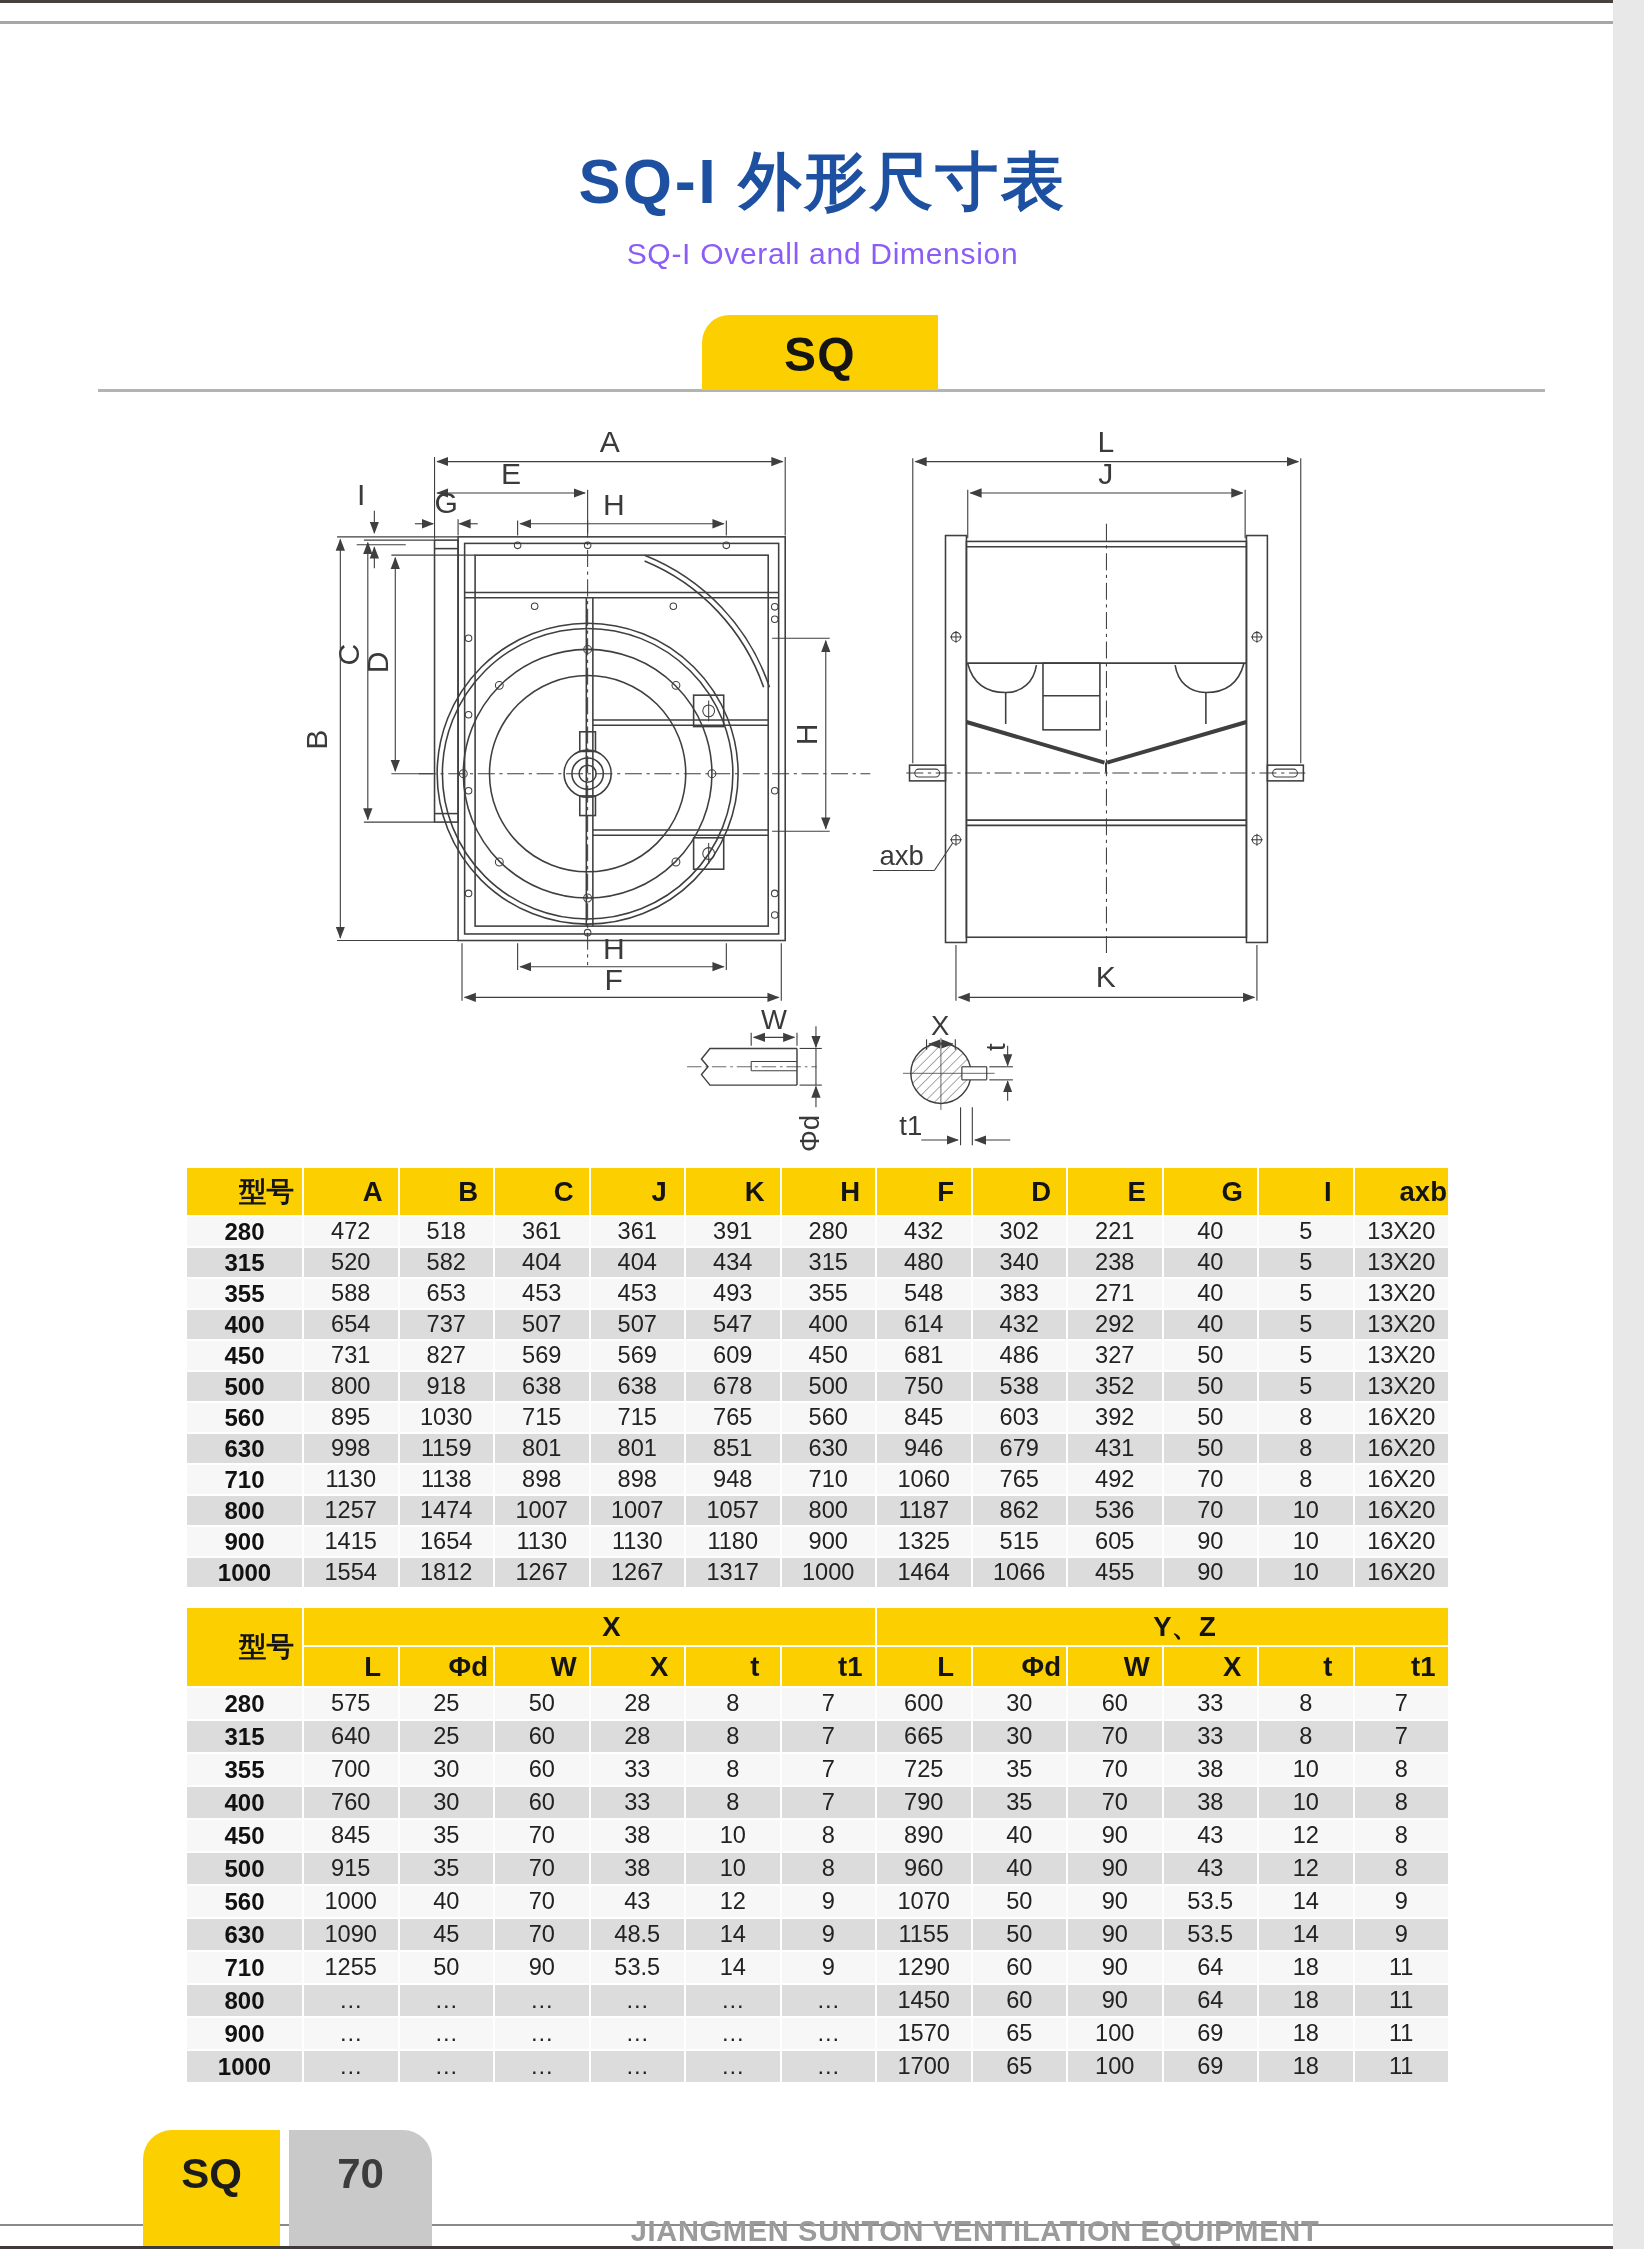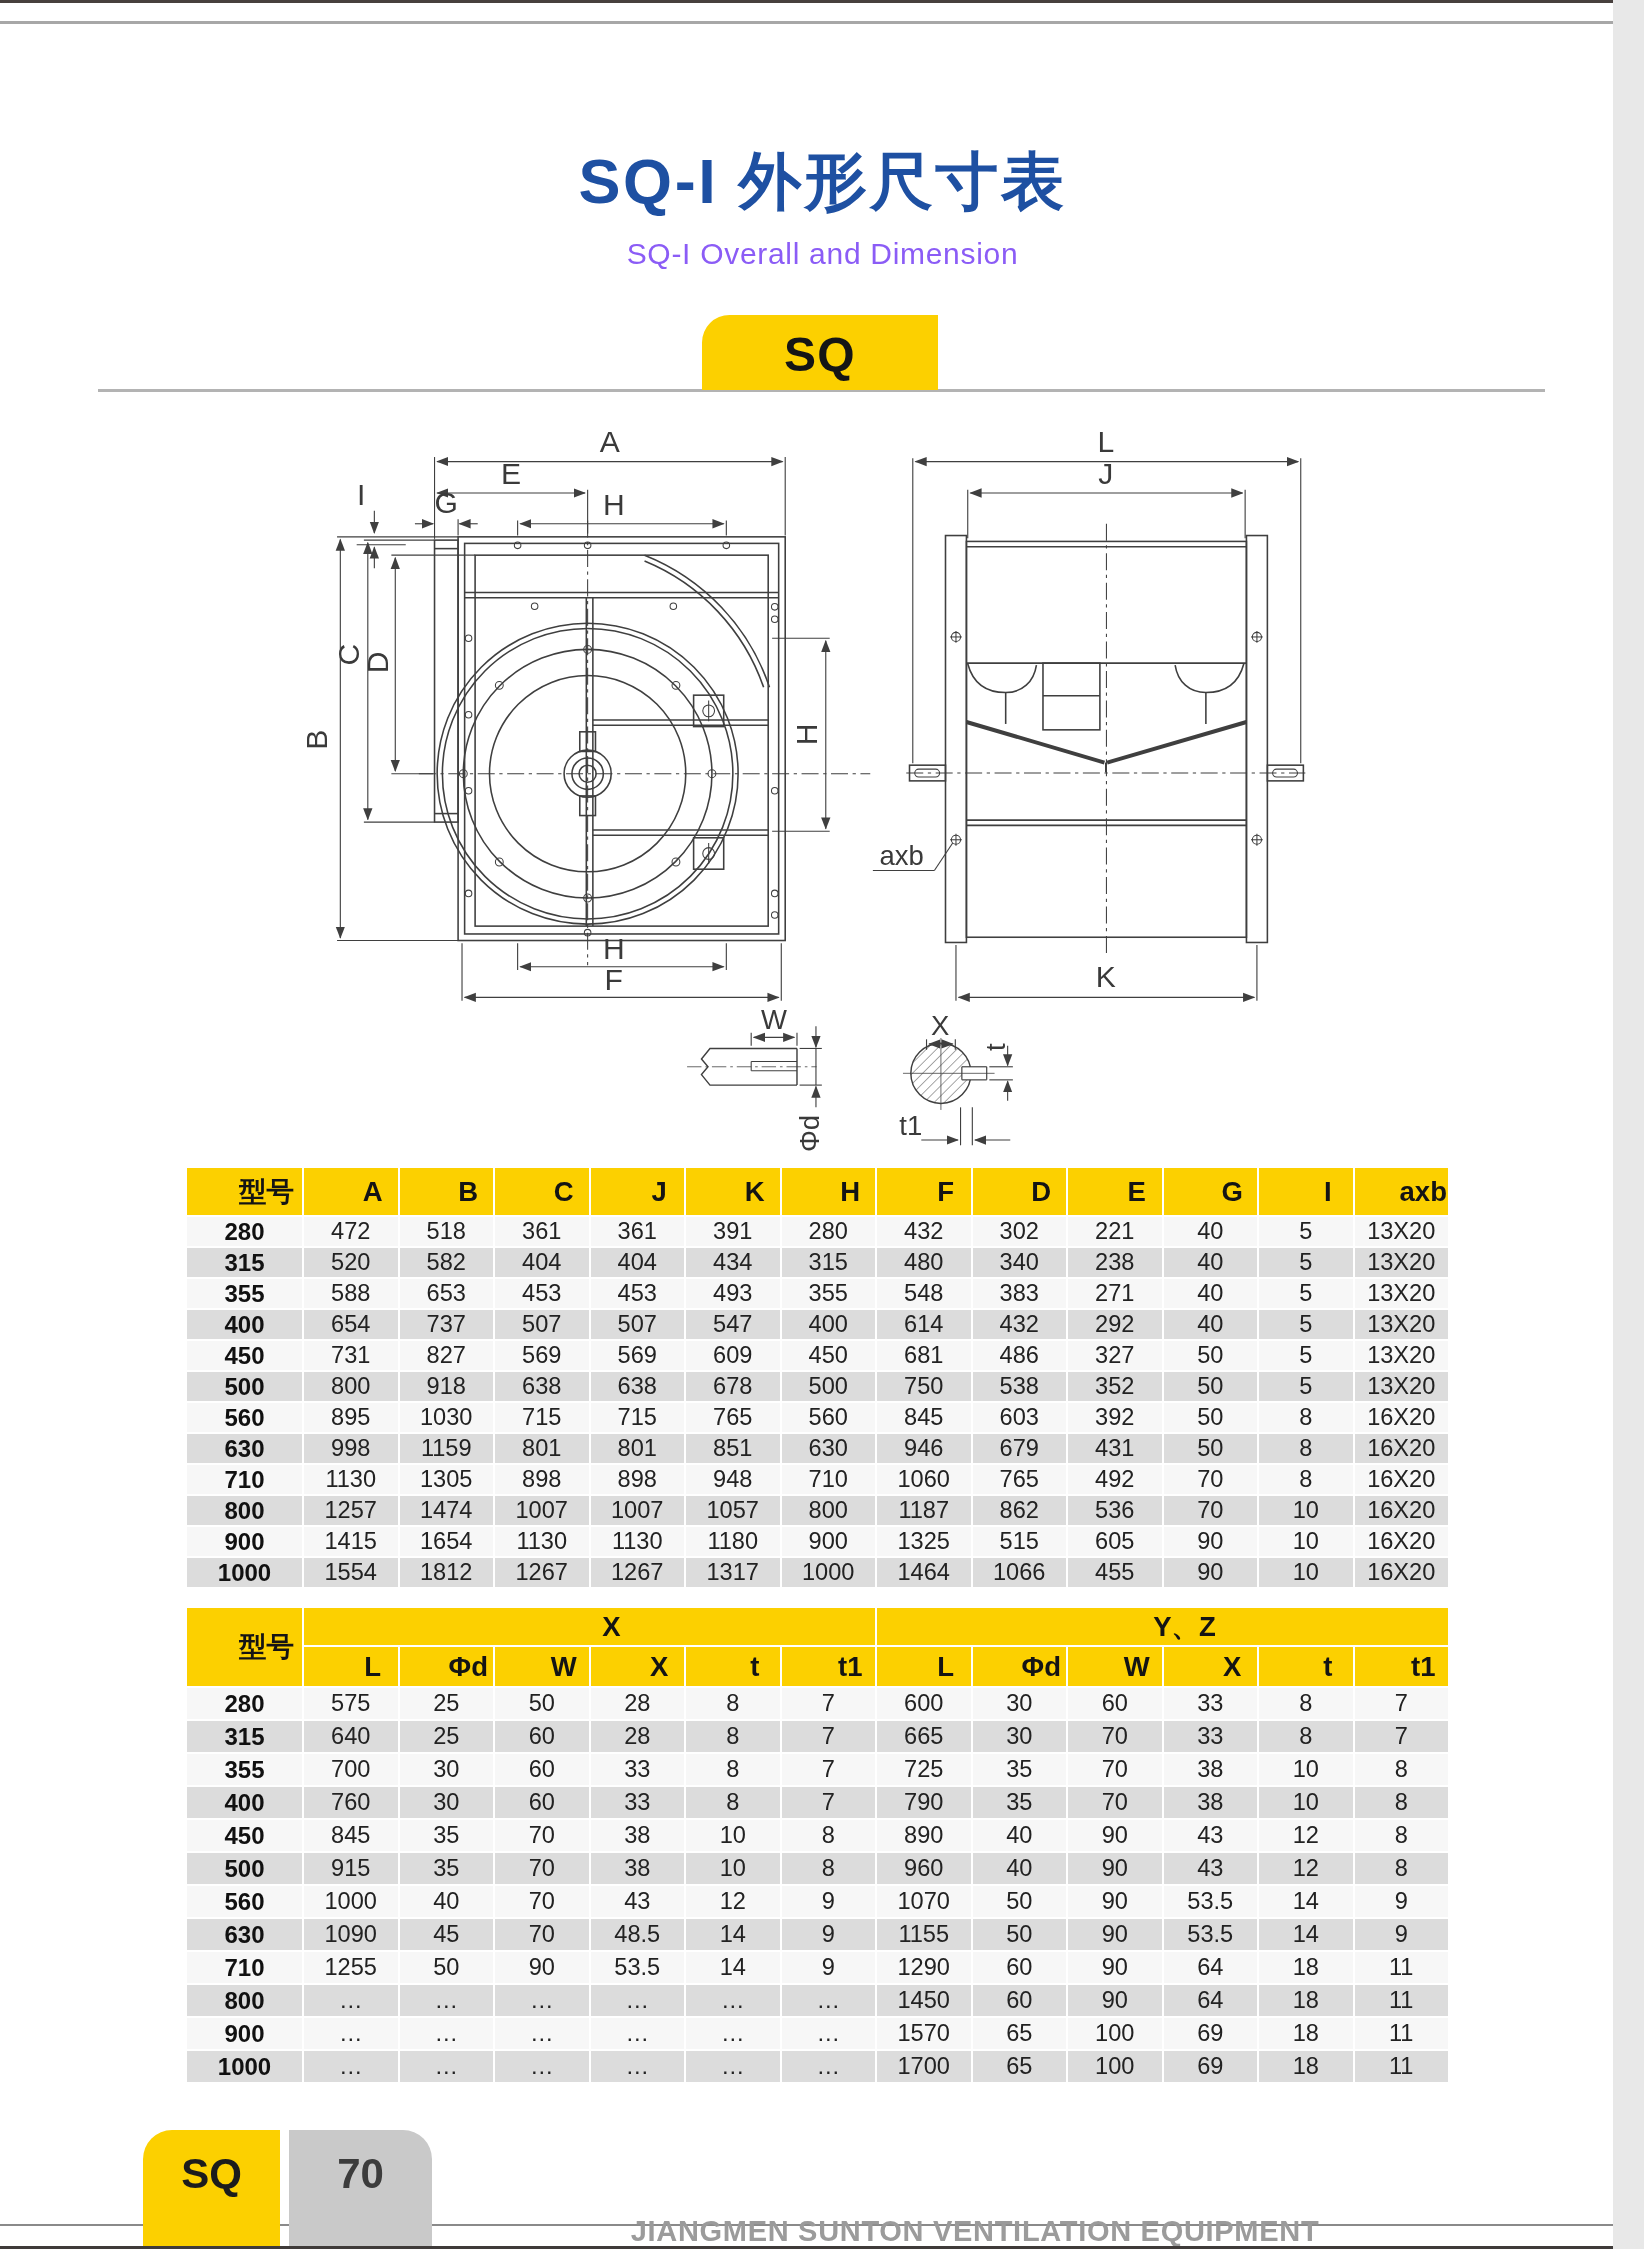--- a/index.html
+++ b/index.html
@@ -453,21 +453,21 @@
           <td>946</td>
           <td>679</td>
           <td>431</td>
           <td>50</td>
           <td>8</td>
           <td>16X20</td>
         </tr>
         <tr class="light">
           <th>710</th>
           <td>1130</td>
-          <td>1305</td>
+          <td>1138</td>
           <td>898</td>
           <td>898</td>
           <td>948</td>
           <td>710</td>
           <td>1060</td>
           <td>765</td>
           <td>492</td>
           <td>70</td>
           <td>8</td>
           <td>16X20</td>

